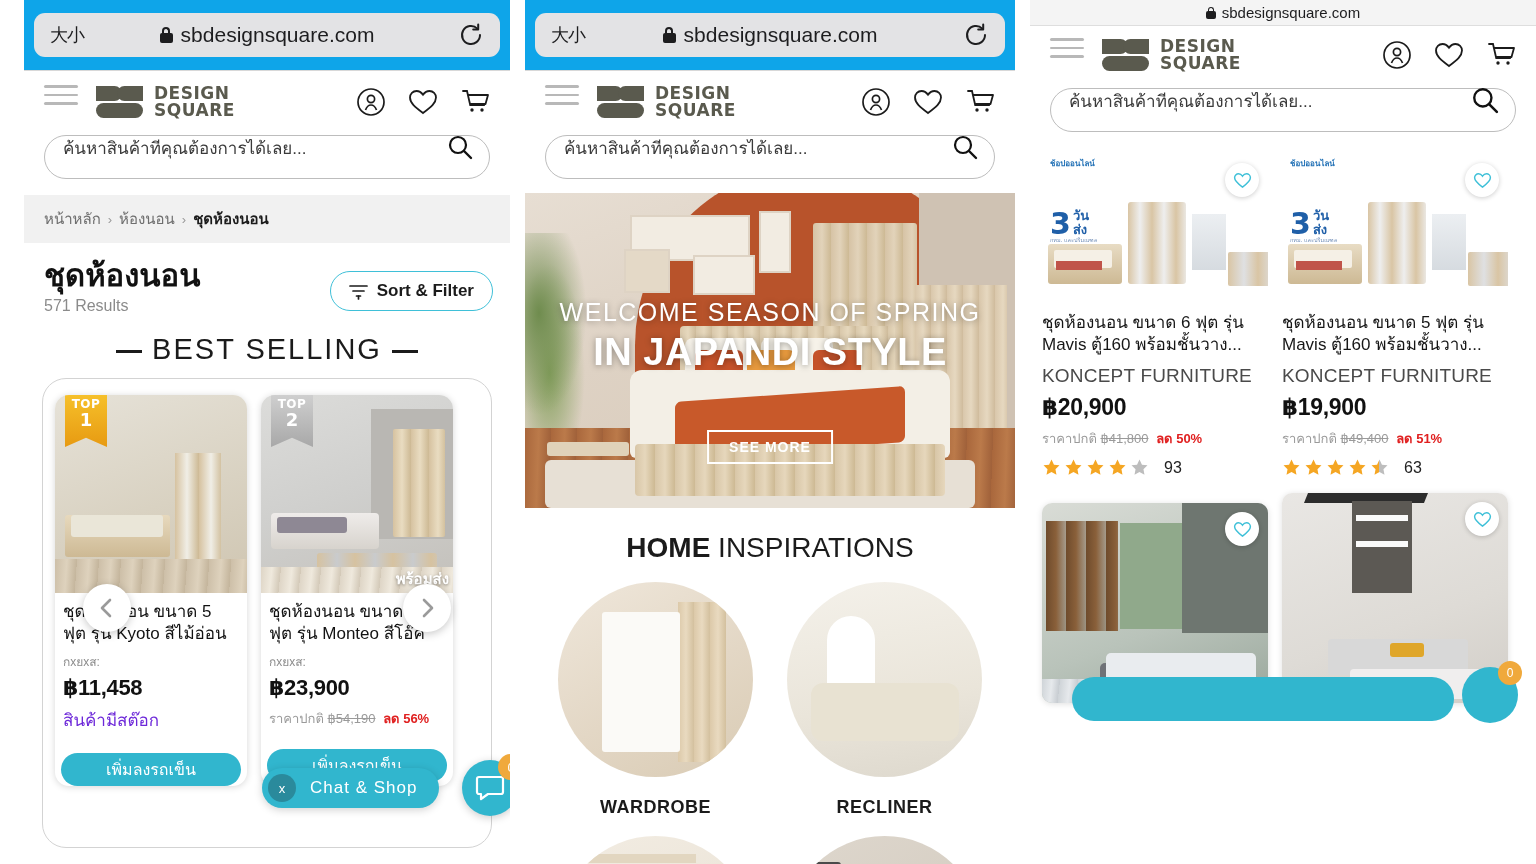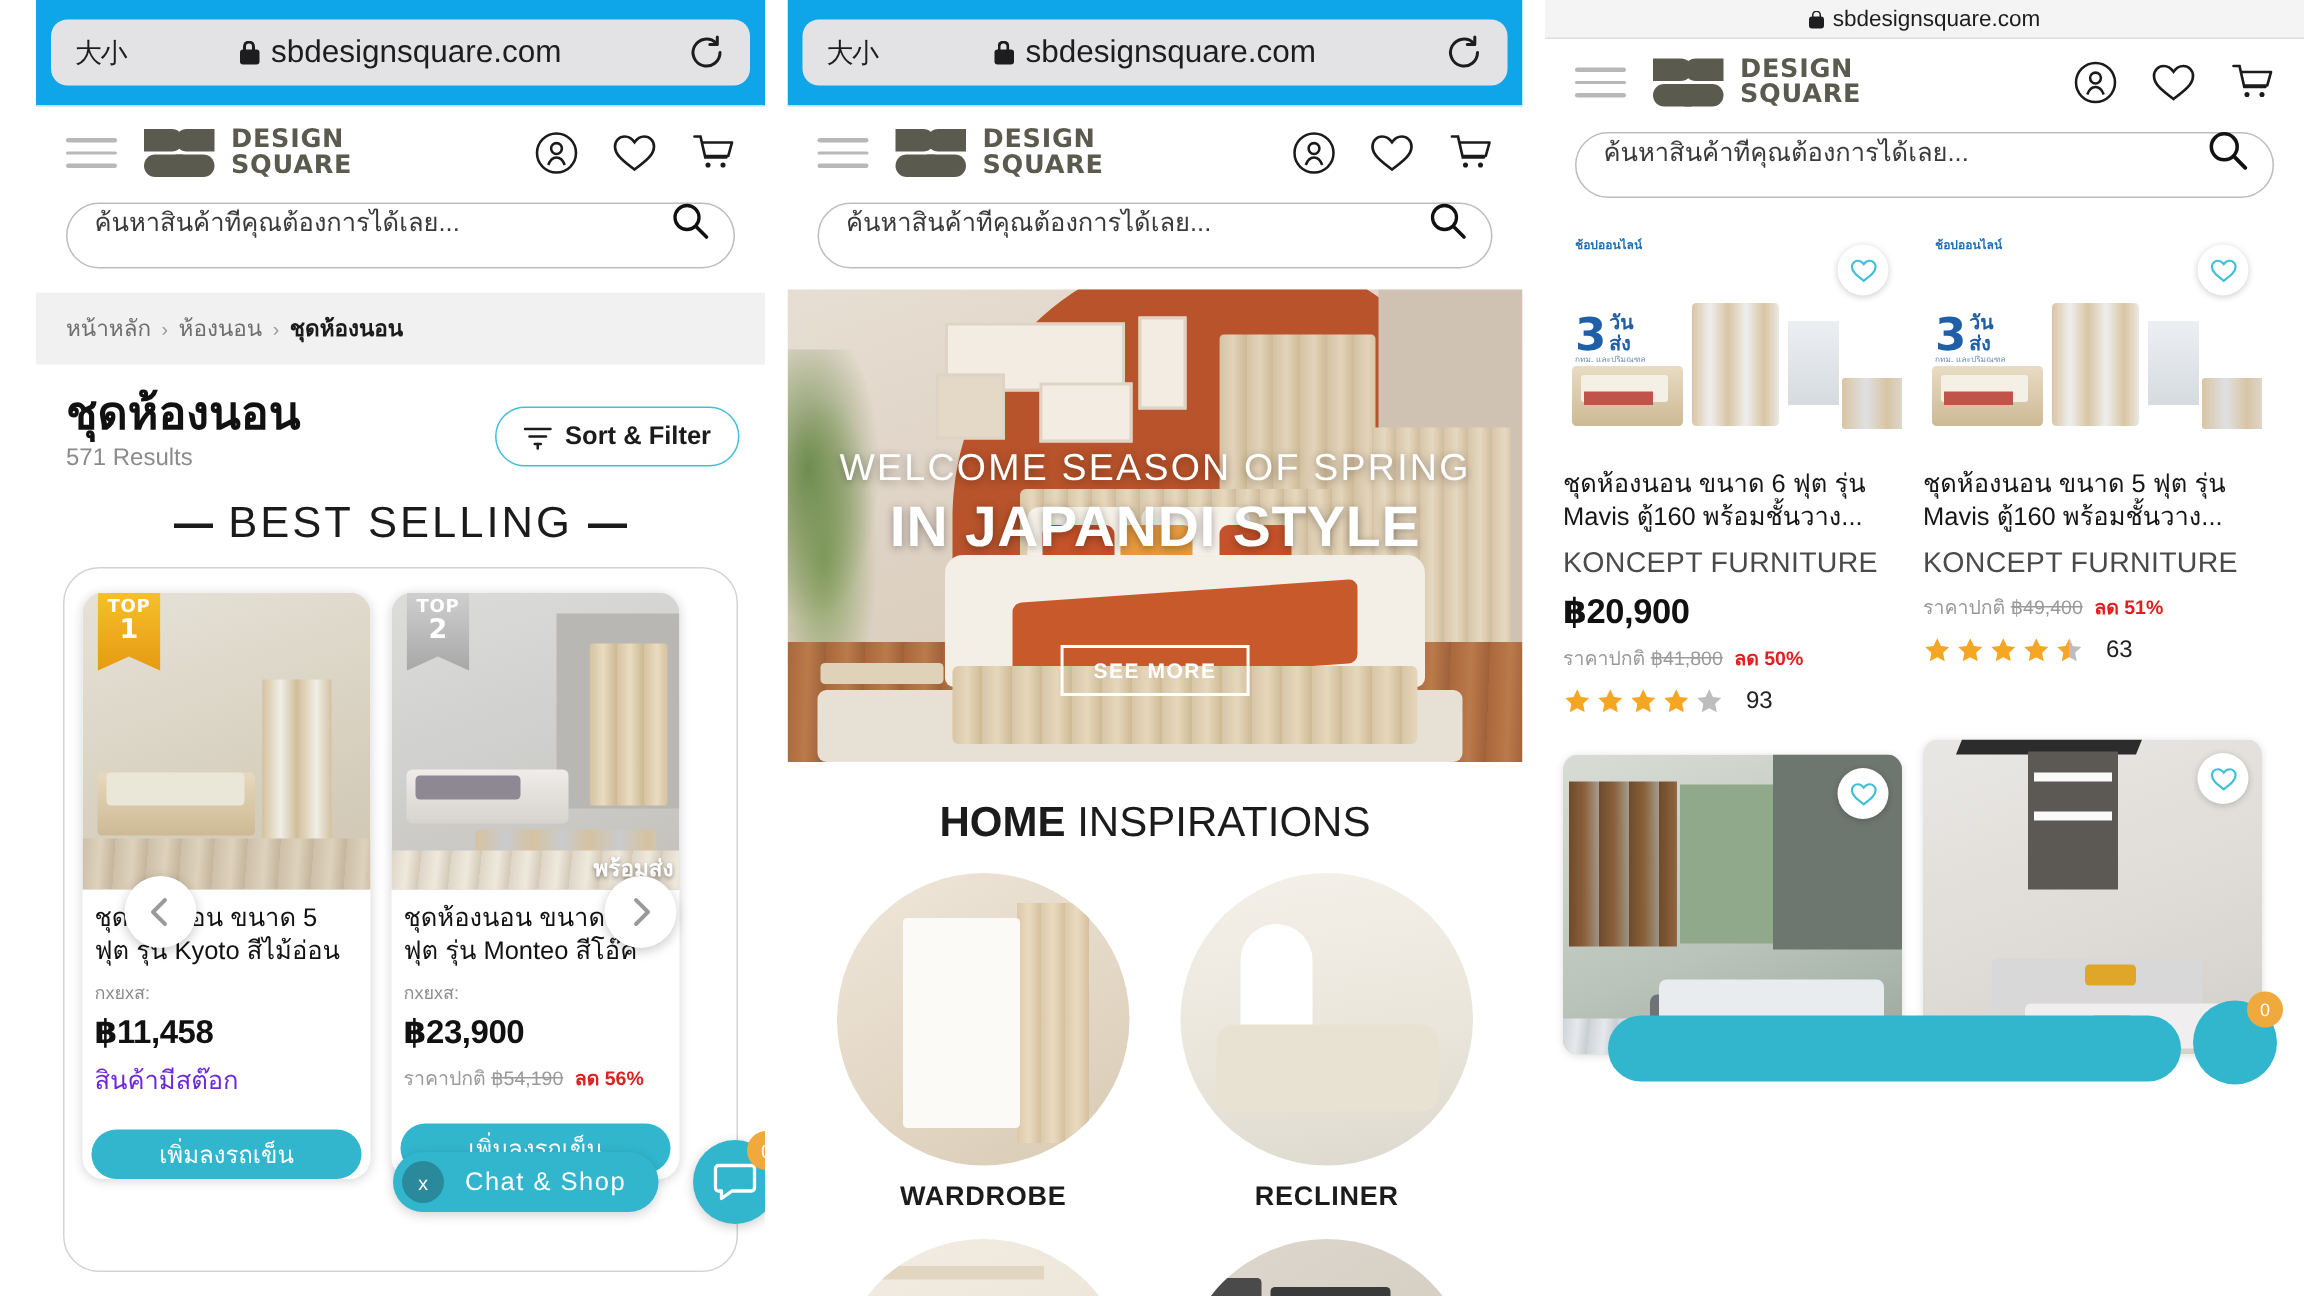--- a/index.html
+++ b/index.html
@@ -47,21 +47,21 @@
     background: #f4f4f4; border-bottom: 1px solid #dedede;
     height: 26px; display:flex; align-items:center; justify-content:center; gap:6px;
   }
   .chrome-compact .url-text { font-size: 15px; }
   .chrome-compact .lock-ico { width: 10px; height: 12px; }
   .chrome-compact .lock-ico .body { width:10px; height:7.5px; }
   .chrome-compact .lock-ico .shackle { left:2px; width:6px; height:6px; border-width:1.6px; border-radius:3px 3px 0 0; }
 
   
   .site-header { background: #fff; padding: 14px 20px 0 20px; }
-  .hdr-row { display:flex; align-items:center; }
+  .hdr-row { display:flex; }
   .hamburger { width: 34px; display:flex; flex-direction:column; gap:6px; cursor:pointer; }
   .hamburger span { display:block; height:2.5px; background:#b8b8b8; border-radius:2px; }
   .brand { margin-left: 18px; display:flex; align-items:center; gap:8px; }
   .brand-mark { width: 50px; height: 33px; position:relative; }
   .brand-mark .r { position:absolute; background:#5a5a4e; }
   .brand-mark .r1 { left:0; top:0;   width:26px; height:15px; border-radius:0 9px 9px 0; }
   .brand-mark .r2 { left:21px; top:0;   width:26px; height:15px; border-radius:9px 0 0 9px; }
   .brand-mark .r3 { left:0; top:17px; width:26px; height:15px; border-radius:9px 0 0 9px; }
   .brand-mark .r4 { left:21px; top:17px; width:26px; height:15px; border-radius:0 9px 9px 0; }
   .brand-text { display:flex; flex-direction:column; line-height:1; }
@@ -201,21 +201,21 @@
     border:2px solid #fff; color:#fff; font-size:14px; letter-spacing:1px; font-weight:bold;
     padding:7px 20px; cursor:pointer;
   }
 
   
   .insp-title { text-align:center; margin-top:24px; font-size:28px; color:#1b1b1b; }
   .insp-title b { font-weight:900; }
   .insp-grid { display:flex; justify-content:center; gap:34px; margin-top:18px; }
   .insp-cell { width:195px; text-align:center; }
   .insp-circ { width:195px; height:195px; border-radius:50%; overflow:hidden; position:relative; }
-  .insp-lab { margin-top:10px; font-size:18px; font-weight:900; color:#1b1b1b; letter-spacing:0.5px; }
+  .insp-lab { margin-top:20px; font-size:18px; font-weight:900; color:#1b1b1b; letter-spacing:0.5px; }
   .ci-wardrobe { background:linear-gradient(150deg,#efe7db 0%,#e3d7c5 55%,#d9cbb4 100%); }
   .ci-wardrobe:after { content:""; position:absolute; left:44px; top:30px; width:78px; height:140px; background:#fbfaf7; border-radius:3px; }
   .ci-wardrobe:before { content:""; position:absolute; left:120px; top:20px; width:48px; height:160px;
       background:repeating-linear-gradient(90deg,#dcc9a9 0,#e9dac0 8px,#d3c09e 16px); }
   .ci-recliner { background:linear-gradient(170deg,#f4f1ea 0%,#eae5da 60%,#ddd8cd 100%); }
   .ci-recliner:after { content:""; position:absolute; left:24px; bottom:36px; width:148px; height:58px; background:#e8e2d2; border-radius:12px; }
   .ci-recliner:before { content:""; position:absolute; left:40px; top:34px; width:48px; height:78px; background:#fff; border-radius:24px 24px 2px 2px; }
   .ci-shelf { background:linear-gradient(160deg,#f2ece2 0%,#e6ded0 100%); }
   .ci-shelf:after { content:""; position:absolute; left:18px; top:52px; width:160px; height:10px; background:#fff; }
   .ci-shelf:before { content:""; position:absolute; left:18px; top:18px; width:120px; height:9px; background:#e2d6c0; }
@@ -768,20 +768,21 @@
                 <i class="tv"></i>
             </div>
             <div class="fav">
               <svg width="19" height="17" viewBox="0 0 30 28">
                   <path d="M15 25C7 19 2 15 2 9.6 2 5.9 4.9 3 8.5 3c2.5 0 4.8 1.4 6.5 3.8C16.7 4.4 19 3 21.5 3 25.1 3 28 5.9 28 9.6 28 15 23 19 15 25z" fill="none" stroke="#3fc0d8" stroke-width="2.4"></path>
                 </svg>
             </div>
           </div>
           <div class="rp-name">ชุดห้องนอน ขนาด 5 ฟุต รุ่น Mavis ตู้160 พร้อมชั้นวาง...</div>
           <div class="rp-brand">KONCEPT FURNITURE</div>
+          <div class="rp-price">฿19,900</div>
           <div class="rp-old">
             <span>ราคาปกติ</span>
             <s>฿49,400</s>
             <span class="rp-off">ลด 51%</span>
           </div>
           <div class="rp-rate">
             <svg class="star" viewBox="0 0 24 24">
                 <path d="M12 1.8l3.1 6.6 7 .9-5.1 4.9 1.3 7-6.3-3.4-6.3 3.4 1.3-7L1.9 9.3l7-.9z" fill="#f5a623"></path>
               </svg>
             <svg class="star" viewBox="0 0 24 24">

